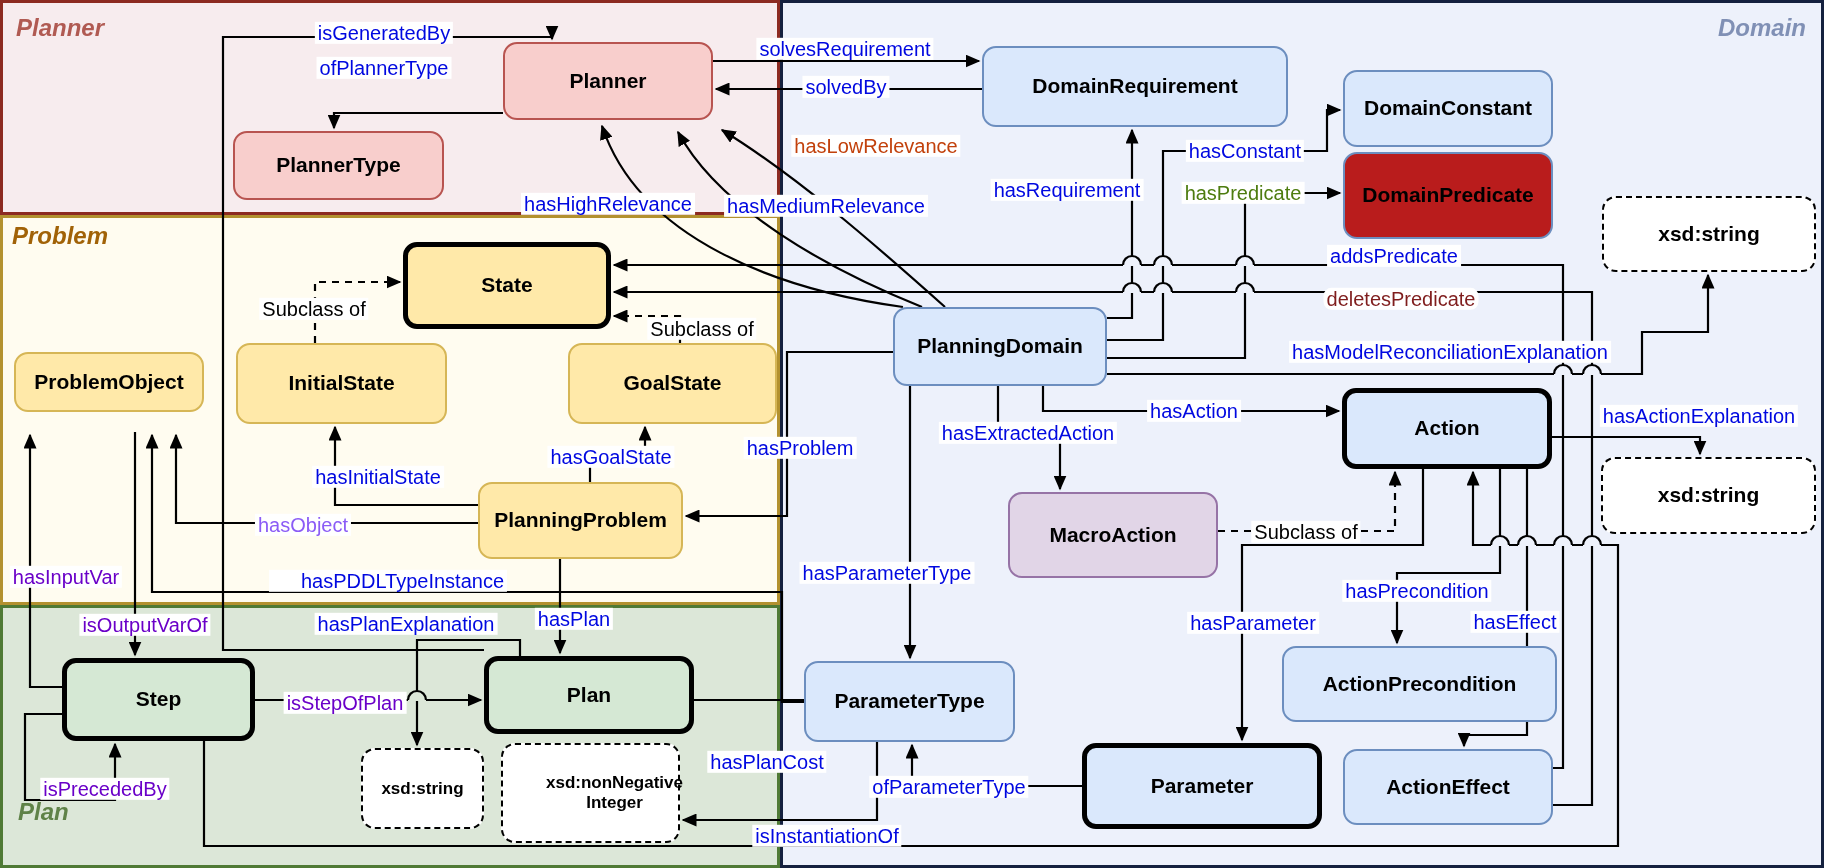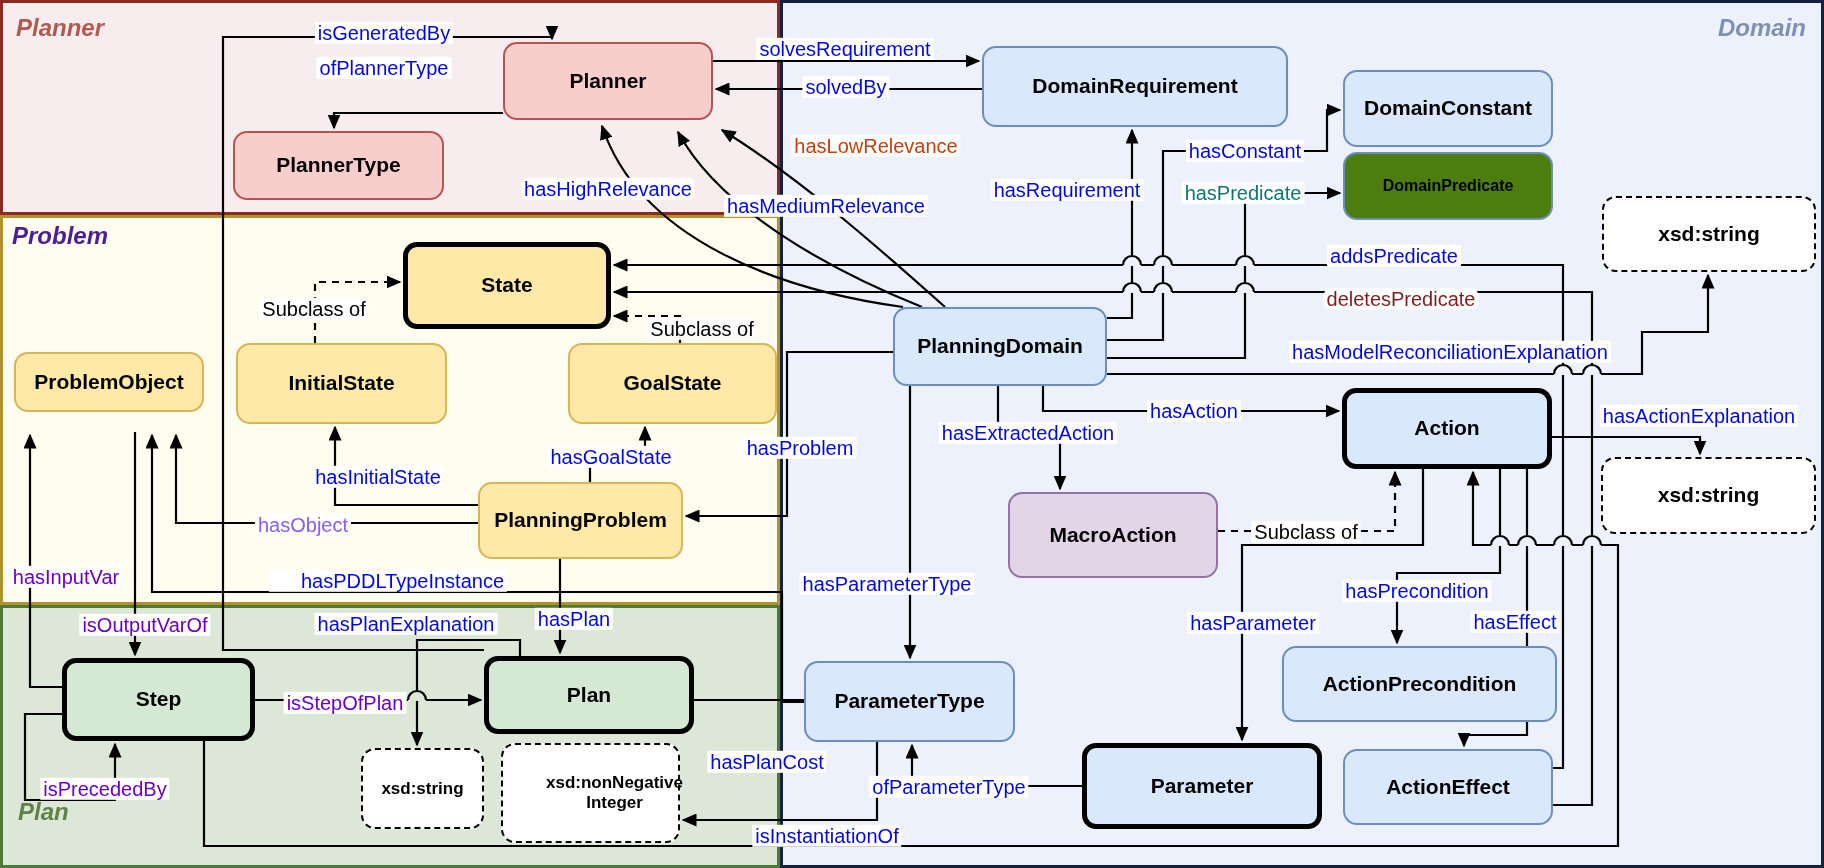--- a/index.html
+++ b/index.html
@@ -25,21 +25,21 @@
   }
 </style>
 </head>
 <body>
 
 <div id="canvas">
   <div id="regions-layer">
       <div class="region" style="left: 0px; top: 0px; width: 780px; height: 215px; background: rgb(247, 236, 238); border: 3px solid rgb(140, 42, 33); z-index: 1;"></div>
       <span class="region-label" style="color: rgb(176, 90, 82); z-index: 5; left: 16px; top: 14px;">Planner</span>
       <div class="region" style="left: 0px; top: 215px; width: 780px; height: 390px; background: rgb(255, 252, 240); border: 3px solid rgb(179, 145, 47); z-index: 1;"></div>
-      <span class="region-label" style="color: #4c1d95; z-index: 5; left: 12px; top: 222px;">Problem</span>
+      <span class="region-label" style="color: #a16207; z-index: 5; left: 12px; top: 222px;">Problem</span>
       <div class="region" style="left: 0px; top: 605px; width: 780px; height: 263px; background: rgb(220, 231, 216); border: 3px solid rgb(79, 122, 53); z-index: 1;"></div>
       <span class="region-label" style="color: rgb(95, 130, 72); z-index: 5; left: 18px; top: 798px;">Plan</span>
       <div class="region" style="left: 780px; top: 0px; width: 1044px; height: 868px; background: rgb(237, 241, 251); border: 3px solid rgb(21, 33, 63); z-index: 1;"></div>
       <span class="region-label" style="color: rgb(128, 144, 181); z-index: 5; left: auto; right: 18px; top: 14px;">Domain</span>
     </div>
   <svg id="edge-layer" width="1824" height="868">
     <defs>
       <marker id="arrow" markerUnits="userSpaceOnUse" markerWidth="15" markerHeight="13" viewBox="0 0 15 13" refX="13.5" refY="6.5" orient="auto">
         <path d="M0,0 L15,6.5 L0,13 z" fill="#000"></path>
       </marker>
@@ -118,21 +118,21 @@
       </div>
       <div class="node" style="left: 233px; top: 131px; width: 211px; height: 69px; background: rgb(248, 206, 204); border: 2px solid rgb(184, 84, 80); font-size: 21px;">
         <span>PlannerType</span>
       </div>
       <div class="node" style="left: 982px; top: 46px; width: 306px; height: 81px; background: rgb(218, 232, 252); border: 2px solid rgb(108, 142, 191); font-size: 21px;">
         <span>DomainRequirement</span>
       </div>
       <div class="node" style="left: 1343px; top: 70px; width: 210px; height: 77px; background: rgb(218, 232, 252); border: 2px solid rgb(108, 142, 191); font-size: 21px;">
         <span>DomainConstant</span>
       </div>
-      <div class="node" style="left: 1343px; top: 152px; width: 210px; height: 68px; background: #4d7c0f; border: 2px solid rgb(108, 142, 191); font-size: 16px;">
+      <div class="node" style="left: 1343px; top: 152px; width: 210px; height: 87px; background: #b91c1c; border: 2px solid rgb(108, 142, 191); font-size: 21px;">
         <span>DomainPredicate</span>
       </div>
       <div class="node" style="left: 1602px; top: 196px; width: 214px; height: 76px; background: rgb(255, 255, 255); border: 2px dashed rgb(0, 0, 0); font-size: 21px;">
         <span>xsd:string</span>
       </div>
       <div class="node" style="left: 403px; top: 242px; width: 208px; height: 87px; background: rgb(255, 233, 169); border: 5px solid rgb(0, 0, 0); font-size: 21px;">
         <span>State</span>
       </div>
       <div class="node" style="left: 236px; top: 343px; width: 211px; height: 81px; background: rgb(255, 233, 169); border: 2px solid rgb(214, 182, 86); font-size: 21px;">
         <span>InitialState</span>
@@ -182,44 +182,44 @@
       <div class="node" style="left: 1343px; top: 749px; width: 210px; height: 76px; background: rgb(218, 232, 252); border: 2px solid rgb(108, 142, 191); font-size: 21px;">
         <span>ActionEffect</span>
       </div>
     </div>
   <div id="labels-layer">
       <span class="elabel" style="left: 384px; top: 33px; color: rgb(0, 8, 224);">isGeneratedBy</span>
       <span class="elabel" style="left: 384px; top: 68px; color: rgb(0, 8, 224);">ofPlannerType</span>
       <span class="elabel" style="left: 845px; top: 49px; color: rgb(0, 8, 224);">solvesRequirement</span>
       <span class="elabel" style="left: 846px; top: 87px; color: rgb(0, 8, 224);">solvedBy</span>
       <span class="elabel" style="left: 876px; top: 146px; color: #c2410c;">hasLowRelevance</span>
-      <span class="elabel" style="left: 608px; top: 189px; color: rgb(0, 8, 224); border-radius: 6px;">hasHighRelevance</span>
+      <span class="elabel" style="left: 608px; top: 204px; color: rgb(0, 8, 224);">hasHighRelevance</span>
       <span class="elabel" style="left: 826px; top: 206px; color: rgb(0, 8, 224);">hasMediumRelevance</span>
       <span class="elabel" style="left: 1067px; top: 190px; color: rgb(0, 8, 224);">hasRequirement</span>
       <span class="elabel" style="left: 1245px; top: 151px; color: rgb(0, 8, 224);">hasConstant</span>
-      <span class="elabel" style="left: 1243px; top: 193px; color: #0f766e;">hasPredicate</span>
+      <span class="elabel" style="left: 1243px; top: 193px; color: #4d7c0f;">hasPredicate</span>
       <span class="elabel" style="left: 1394px; top: 256px; color: rgb(0, 8, 224);">addsPredicate</span>
       <span class="elabel" style="left: 1401px; top: 299px; color: #7f1d1d; border-radius: 8px;">deletesPredicate</span>
       <span class="elabel" style="left: 1450px; top: 352px; color: rgb(0, 8, 224);">hasModelReconciliationExplanation</span>
       <span class="elabel" style="left: 1699px; top: 416px; color: rgb(0, 8, 224);">hasActionExplanation</span>
       <span class="elabel" style="left: 1194px; top: 411px; color: rgb(0, 8, 224);">hasAction</span>
       <span class="elabel" style="left: 1028px; top: 433px; color: rgb(0, 8, 224);">hasExtractedAction</span>
       <span class="elabel" style="left: 800px; top: 448px; color: rgb(0, 8, 224);">hasProblem</span>
       <span class="elabel" style="left: 314px; top: 309px; color: rgb(0, 0, 0);">Subclass of</span>
       <span class="elabel" style="left: 702px; top: 329px; color: rgb(0, 0, 0);">Subclass of</span>
       <span class="elabel" style="left: 1306px; top: 532px; color: rgb(0, 0, 0);">Subclass of</span>
       <span class="elabel" style="left: 378px; top: 477px; color: rgb(0, 8, 224);">hasInitialState</span>
       <span class="elabel" style="left: 611px; top: 457px; color: rgb(0, 8, 224);">hasGoalState</span>
       <span class="elabel" style="left: 303px; top: 525px; color: #8b5cf6;">hasObject</span>
       <span class="elabel" style="left: 388px; top: 581px; color: rgb(0, 8, 224); padding-left: 32px;">hasPDDLTypeInstance</span>
       <span class="elabel" style="left: 66px; top: 577px; color: rgb(106, 0, 200);">hasInputVar</span>
       <span class="elabel" style="left: 145px; top: 625px; color: rgb(106, 0, 200);">isOutputVarOf</span>
       <span class="elabel" style="left: 406px; top: 624px; color: rgb(0, 8, 224);">hasPlanExplanation</span>
       <span class="elabel" style="left: 574px; top: 619px; color: rgb(0, 8, 224);">hasPlan</span>
-      <span class="elabel" style="left: 887px; top: 573px; color: rgb(0, 8, 224); margin-top: 11px;">hasParameterType</span>
+      <span class="elabel" style="left: 887px; top: 573px; color: rgb(0, 8, 224);">hasParameterType</span>
       <span class="elabel" style="left: 345px; top: 703px; color: rgb(106, 0, 200);">isStepOfPlan</span>
       <span class="elabel" style="left: 105px; top: 789px; color: rgb(106, 0, 200);">isPrecededBy</span>
       <span class="elabel" style="left: 767px; top: 762px; color: rgb(0, 8, 224);">hasPlanCost</span>
       <span class="elabel" style="left: 949px; top: 787px; color: rgb(0, 8, 224);">ofParameterType</span>
       <span class="elabel" style="left: 827px; top: 836px; color: rgb(0, 8, 224);">isInstantiationOf</span>
       <span class="elabel" style="left: 1253px; top: 623px; color: rgb(0, 8, 224);">hasParameter</span>
       <span class="elabel" style="left: 1417px; top: 591px; color: rgb(0, 8, 224);">hasPrecondition</span>
       <span class="elabel" style="left: 1515px; top: 622px; color: rgb(0, 8, 224);">hasEffect</span>
     </div>
 </div>

